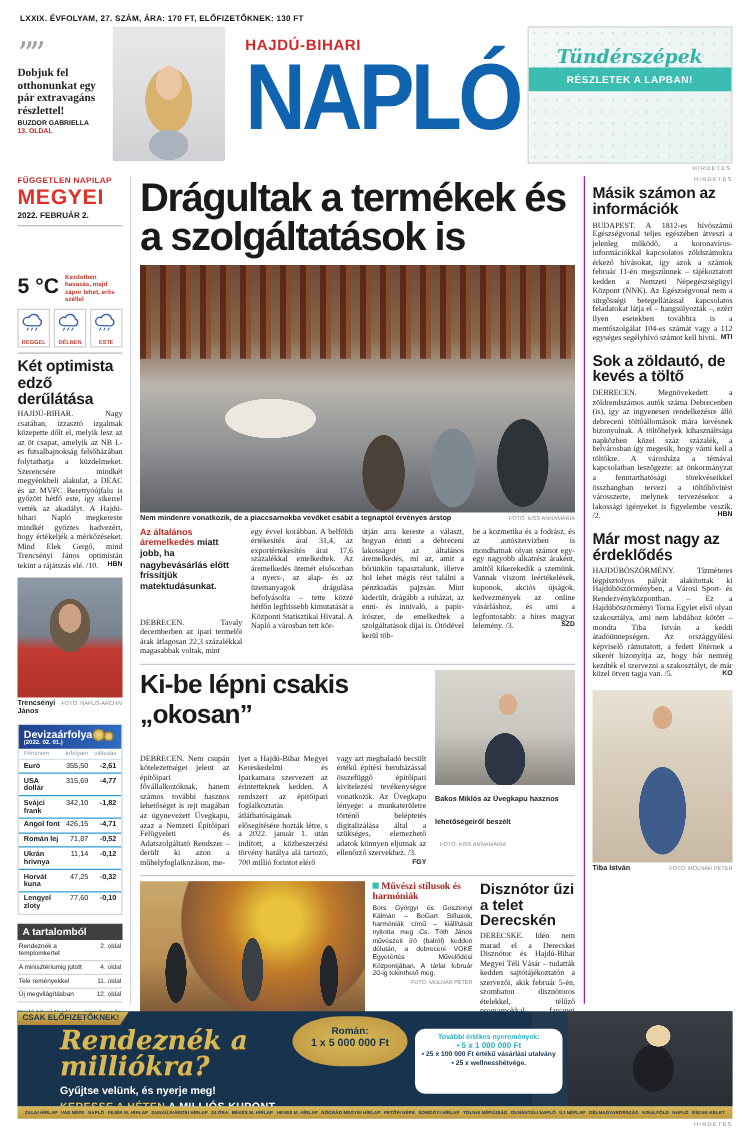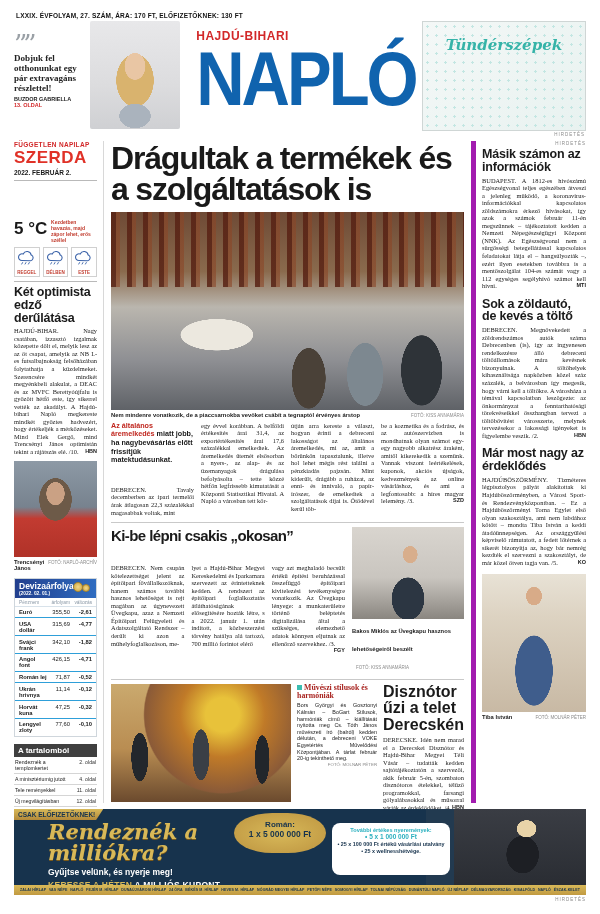--- a/index.html
+++ b/index.html
@@ -32,21 +32,21 @@
       display:flex; flex-direction:column; text-align:center; position:relative; }
   .promo-brand { font-family:"DejaVu Serif", serif; font-style:italic; font-weight:bold; color:#35b3a8; font-size:15px; margin-top:14px; }
   .promo-text { font-family:"Liberation Sans", sans-serif; font-weight:bold; color:#16345c; font-size:10px; line-height:1.25; margin:9px 8px 0 8px; flex:1; }
   .promo-cta { background:#3bbdb1; color:#fff; font-family:"Liberation Sans", sans-serif; font-weight:bold; font-size:8px; padding:5px 0; letter-spacing:.4px; }
   .adlabel { font-family:"Liberation Sans", sans-serif; font-size:4.5px; color:#8a8a8a; letter-spacing:1px; text-align:right; }
   .adlabel-top { position:absolute; right:0; bottom:-7px; }
 
   
   .grid { display:flex; margin-top:10px; height:662px; }
   .col-left { width:90px; padding-right:6px; }
-  .col-center { flex:1; padding:0 7px; border-left:1px solid #d8d8d8; border-right:5px solid #a21caf; }
+  .col-center { flex:1; padding:0 7px; border-left:1px solid #d8d8d8; border-right:1px solid #a21caf; }
   .col-right { width:118px; padding-left:6px; position:relative; }
 
   
   .indep { font-family:"Liberation Sans", sans-serif; font-weight:bold; color:#d22829; font-size:6.5px; letter-spacing:.3px; }
   .day { font-family:"Liberation Sans", sans-serif; font-weight:900; color:#e03127; font-size:17px; letter-spacing:.5px; }
   .date { font-family:"Liberation Sans", sans-serif; font-weight:bold; font-size:6.5px; margin-top:1px; }
   .rule { border-top:1px solid #b9b9b9; margin:4px 0; }
   .weather { }
   .weather-top { display:flex; justify-content:space-between; align-items:flex-start;margin-top:38px; }
   .temp { font-family:"Liberation Sans", sans-serif; font-weight:900; font-size:17px; }
@@ -108,21 +108,21 @@
       repeating-linear-gradient(90deg, rgba(88,34,20,.85) 0 5px, rgba(139,69,38,.6) 5px 9px, rgba(0,0,0,0) 9px 16px),
       linear-gradient(180deg,#6e4a35 0%, #8a6a4d 30%, #bab6ae 48%, #8e8f93 75%, #5f6267 100%); }
   .photo-market { background-size:auto,auto,auto,auto,100% 38%,100% 100%; background-repeat:no-repeat; }
   .main-cols { display:flex; gap:7px; margin-top:4px; }
   .main-cols .mc { flex:1; }
   .lead { font-family:"Liberation Sans", sans-serif; font-weight:bold; font-size:7.2px; line-height:1.2; margin-bottom:21px; }
   .lead .hl { color:#c0271f; }
   .sec-rule { border-top:1px solid #c9c9c9; margin:6px 0 4px 0; }
   .uveg { display:flex; gap:7px; }
   .uveg-left { flex:1; }
-  .uveg h2 { font-family:"Liberation Sans", sans-serif; font-weight:900; font-size:15px; letter-spacing:-.6px; margin-bottom:20px; }
+  .uveg h2 { font-family:"Liberation Sans", sans-serif; font-weight:900; font-size:21px; letter-spacing:-.6px; margin-bottom:20px; }
   .uveg-cols { display:flex; gap:7px; }
   .uveg-cols .mc { flex:1; }
   .uveg-photo-wrap { width:112px; }
   .photo-bakos { height:92px;
     background:
       radial-gradient(ellipse 12px 14px at 52% 30%, #d8ae8c 0 60%, transparent 62%),
       radial-gradient(ellipse 26px 34px at 50% 78%, #2c3642 0 62%, transparent 63%),
       linear-gradient(180deg,#d9d5cf 0%, #c9c5bf 55%, #8a8680 100%); }
   .bottom-sec { display:flex; gap:6px; }
   .photo-exhibit { width:180px; height:118px;
@@ -131,21 +131,21 @@
       radial-gradient(ellipse 14px 42px at 50% 60%, #3a3f46 0 60%, transparent 61%),
       radial-gradient(ellipse 12px 40px at 84% 64%, #22262b 0 60%, transparent 61%),
       radial-gradient(circle at 62% 26%, #e8c23a 0 12%, #c07a28 30%, #8a5a38 55%, transparent 56%),
       linear-gradient(180deg,#caa96e 0%, #b98d52 55%, #6b4a2e 100%); }
   .artbox { width:80px; }
   .artbox h4 { font-family:Liberation Serif, serif; font-weight:800; color:#a8231f; font-size:7.8px; line-height:1.05; }
   .artbox .bullet { display:inline-block; width:5px; height:5px; background:#3bbdb1; margin-right:2px; }
   .artbox p { font-family:"Liberation Sans", sans-serif; font-size:5.4px; line-height:1.22; margin-top:2px; text-align:justify; }
   .artbox .credit { font-family:"Liberation Sans", sans-serif; font-size:4.4px; color:#8a8a8a; text-align:right; display:block; }
   .disz { flex:1; }
-  .disz h3 { font-family:"Liberation Sans", sans-serif; font-weight:800; font-size:16px; line-height:1.02; margin-bottom:3px; }
+  .disz h3 { font-family:"Liberation Sans", sans-serif; font-weight:800; font-size:12px; line-height:1.02; margin-bottom:3px; }
 
   
   .col-right h3 { font-family:"Liberation Sans", sans-serif; font-weight:800; font-size:12.5px; line-height:1.02; letter-spacing:-.2px; margin:2px 0 3px 0; }
   .r-art { margin-bottom:8px; }
   .photo-tiba { height:138px; margin-top:3px;
     background:
       radial-gradient(ellipse 13px 15px at 50% 16%, #d8ab88 0 60%, transparent 62%),
       radial-gradient(ellipse 30px 56px at 50% 70%, #3f5d8c 0 62%, transparent 63%),
       linear-gradient(180deg,#e8e2d6 0%, #ddd3c2 30%, #c8b9a4 100%); }
 
@@ -190,29 +190,30 @@
       <div class="quote-author">BUZDOR GABRIELLA</div>
       <div class="quote-page">13. OLDAL</div>
     </div>
     <div class="mast-photo"></div>
     <div class="brand-block">
       <div class="brand-kicker">HAJDÚ-BIHARI</div>
       <div class="brand">NAPLÓ</div>
     </div>
     <div class="promo">
       <div class="promo-brand">Tündérszépek</div>
+      <div class="promo-cta">RÉSZLETEK A LAPBAN!</div>
       <div class="adlabel adlabel-top">HIRDETÉS</div>
     </div>
   </div>
 
   <div class="grid">
 
     <div class="col-left">
       <div class="indep">FÜGGETLEN NAPILAP</div>
-      <div class="day">SZERDA</div>
+      <div class="day">MEGYEI</div>
       <div class="date">2022. FEBRUÁR 2.</div>
       <div class="rule"></div>
 
       <div class="weather">
         <div class="weather-top">
           <div class="temp">5 °C</div>
           <div class="wdesc">Kezdetben havazás, majd zápor lehet, erős széllel</div>
         </div>
         <div class="wicons">
           <div class="wicon">

